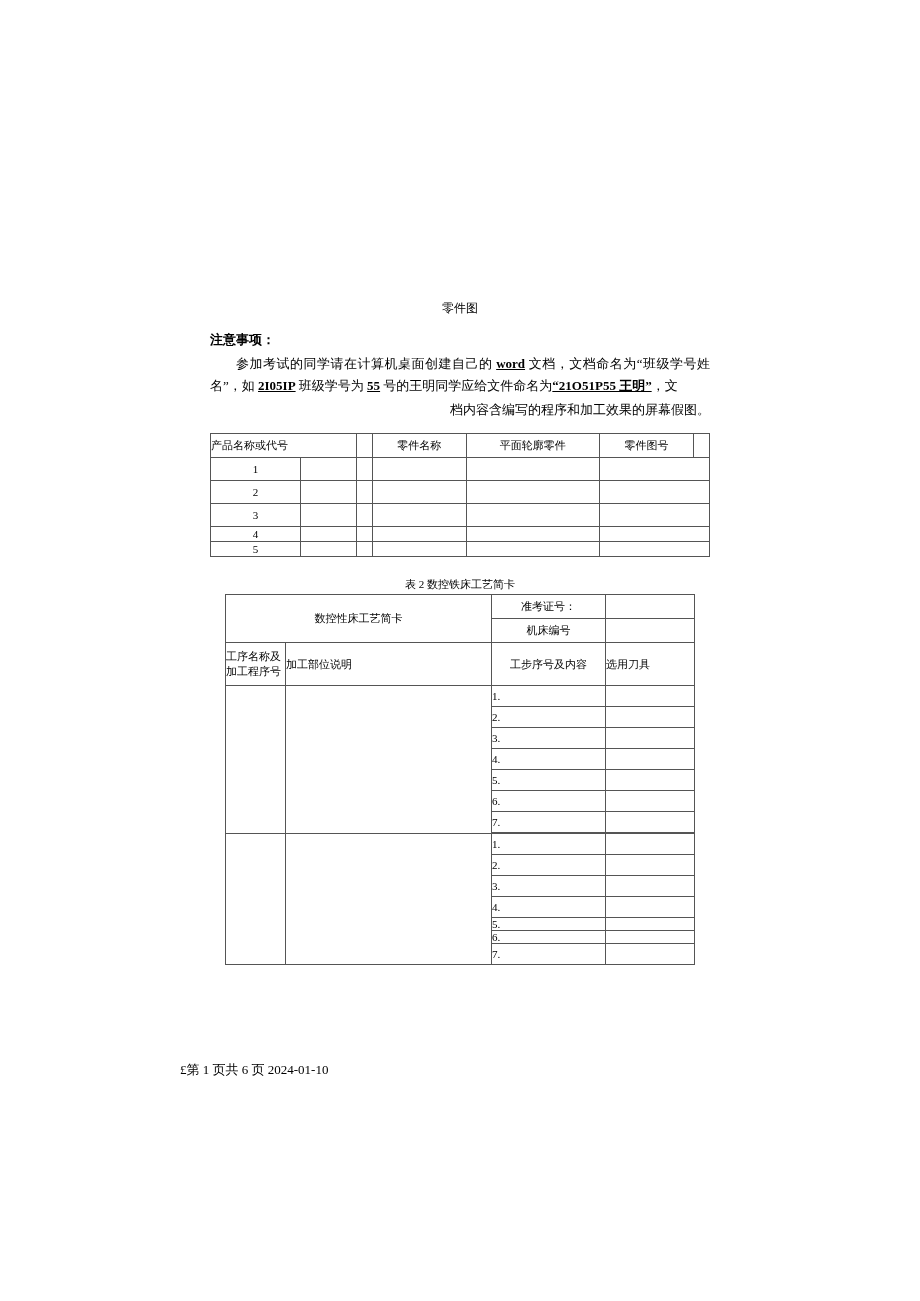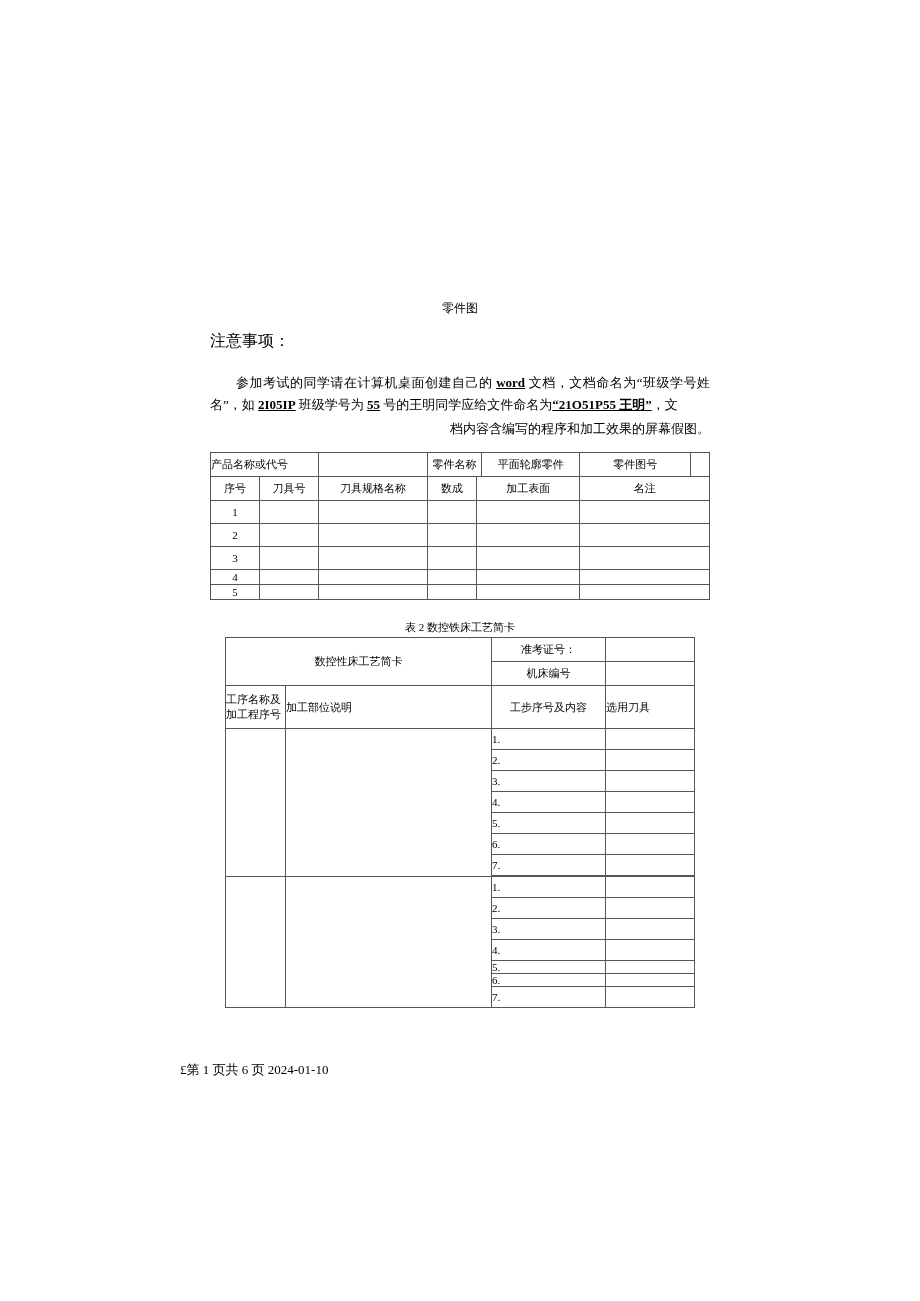--- a/index.html
+++ b/index.html
@@ -17,22 +17,23 @@
     position: relative;
     box-sizing: border-box;
     padding: 300px 210px 50px 210px;
   }
   .fig-caption {
     text-align: center;
     font-size: 12px;
     margin-bottom: 14px;
   }
   .notes-heading {
-    font-size: 16px;
-    margin-bottom: 20px;
+    font-size: 13px;
+    margin-bottom: 4px;
+    font-weight: bold;
   }
   .notes-body {
     font-size: 13px;
     text-indent: 2em;
     line-height: 1.7;
     text-align: justify;
     margin-bottom: 2px;
   }
   .notes-body .bold { font-weight: bold; text-decoration: underline; }
   .notes-sub {
@@ -88,28 +89,20 @@
     <tbody>
         <tr>
       <td colspan="2" class="left">产品名称或代号</td>
       <td></td>
       <td colspan="2">零件名称</td>
       <td>平面轮廓零件</td>
       <td>零件图号</td>
       <td></td>
     </tr>
     <tr>
-      <td style="width:40px">序号</td>
-      <td style="width:50px">刀具号</td>
-      <td style="width:100px">刀具规格名称</td>
-      <td style="width:40px">数成</td>
-      <td colspan="2">加工表面</td>
-      <td colspan="2" style="width:90px">名注</td>
-    </tr>
-    <tr>
       <td>1</td>
       <td></td>
           <td></td>
           <td></td>
       <td colspan="2"></td>
           <td colspan="2"></td>
     </tr>
     <tr>
       <td>2</td>
       <td></td>

